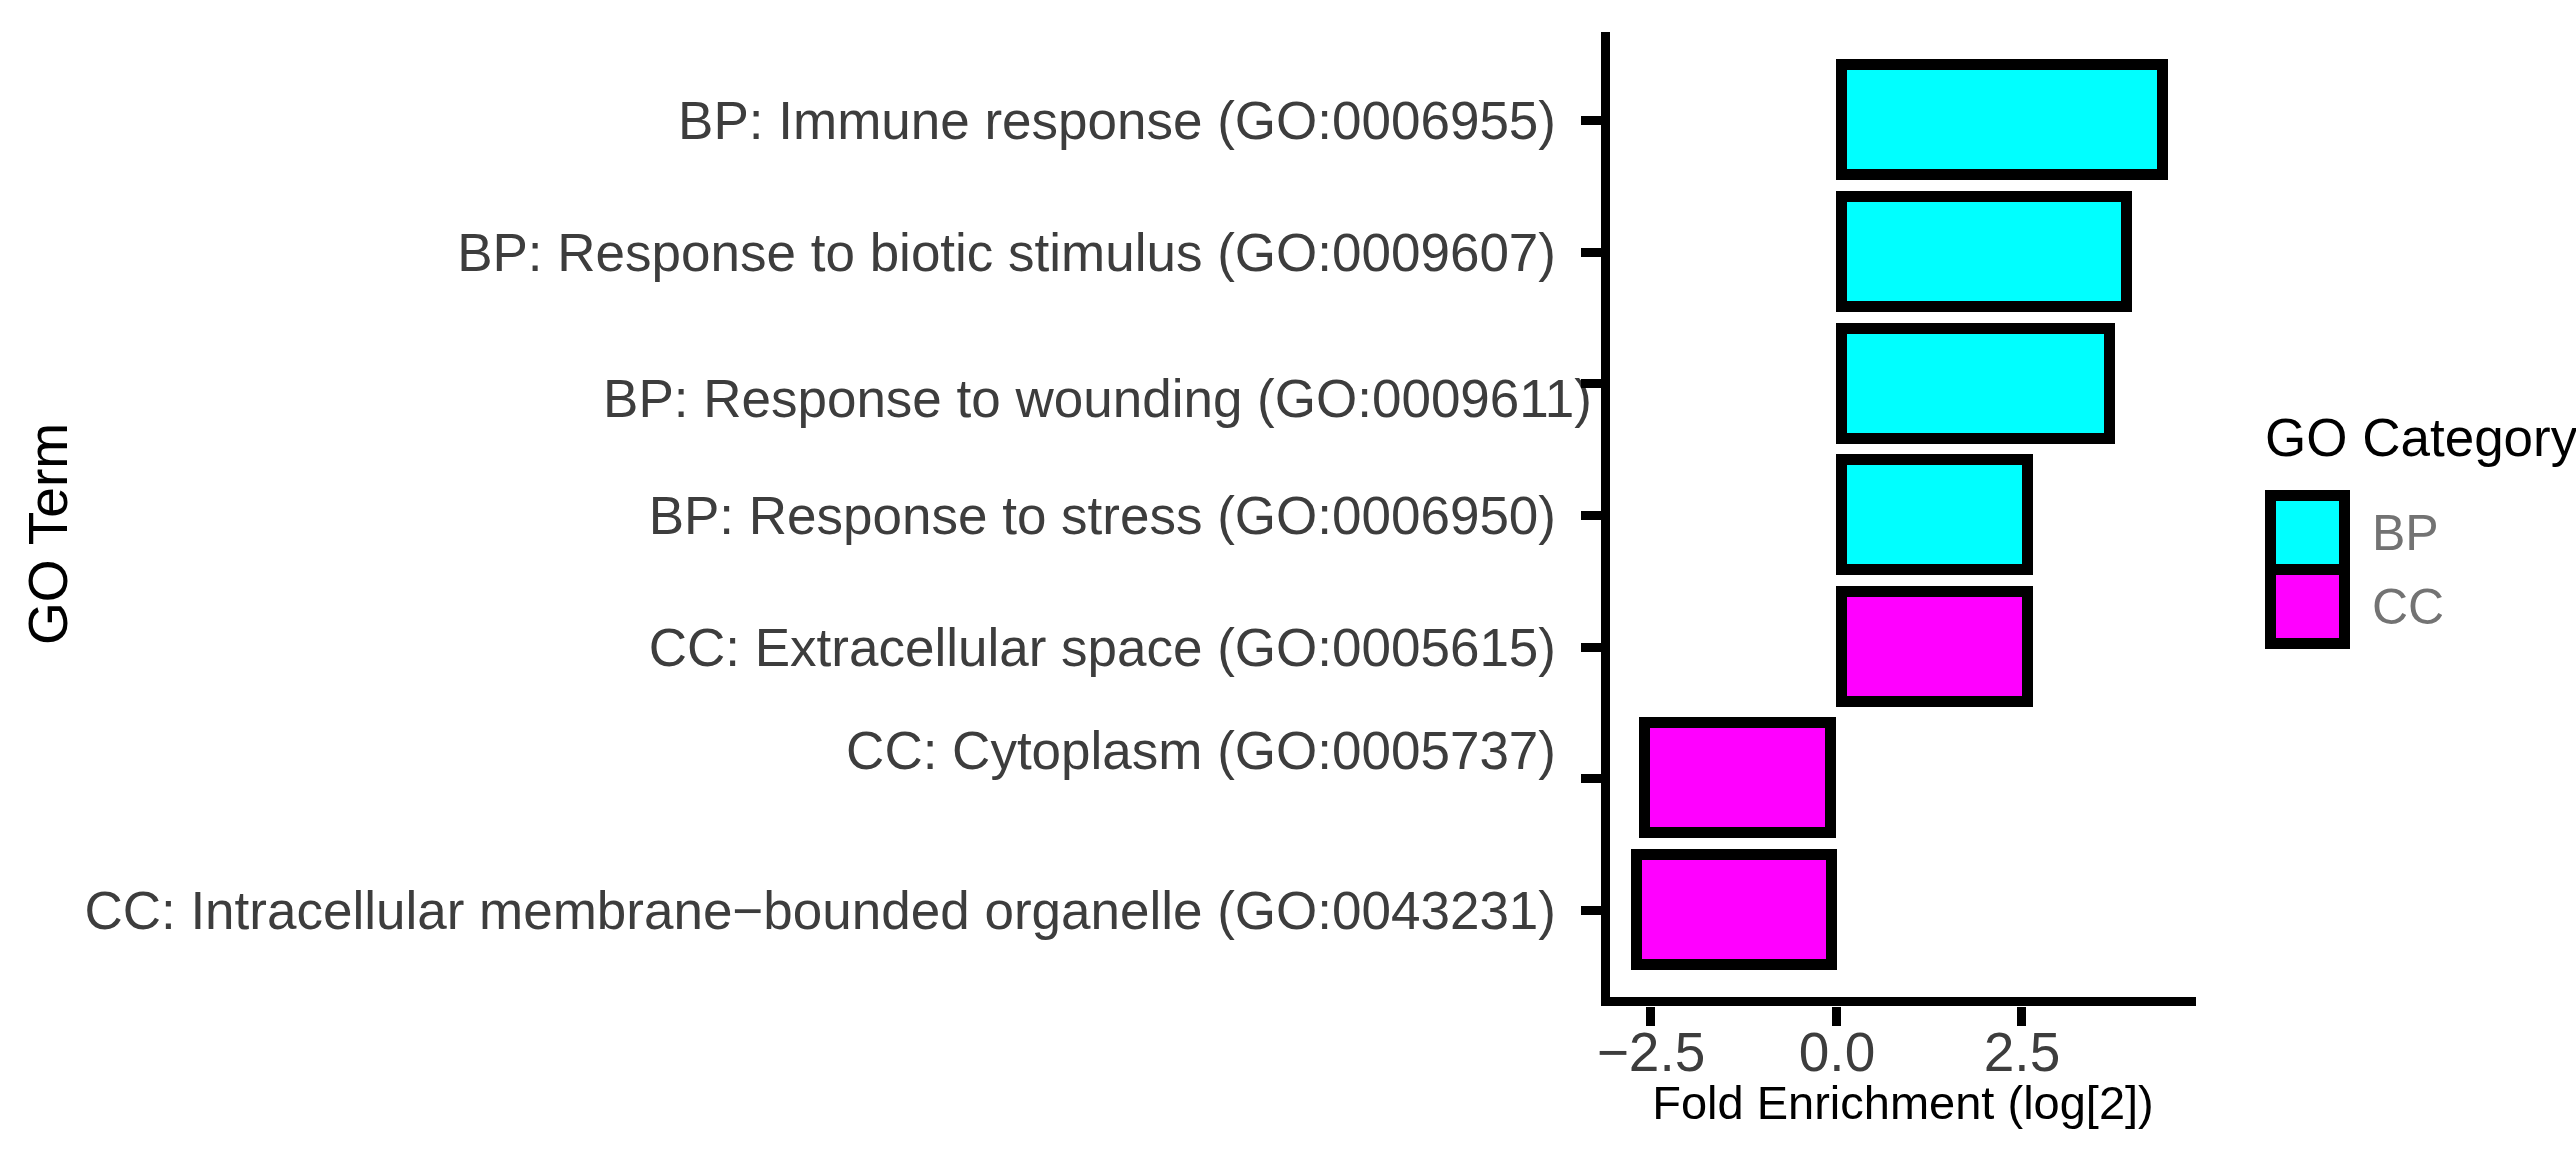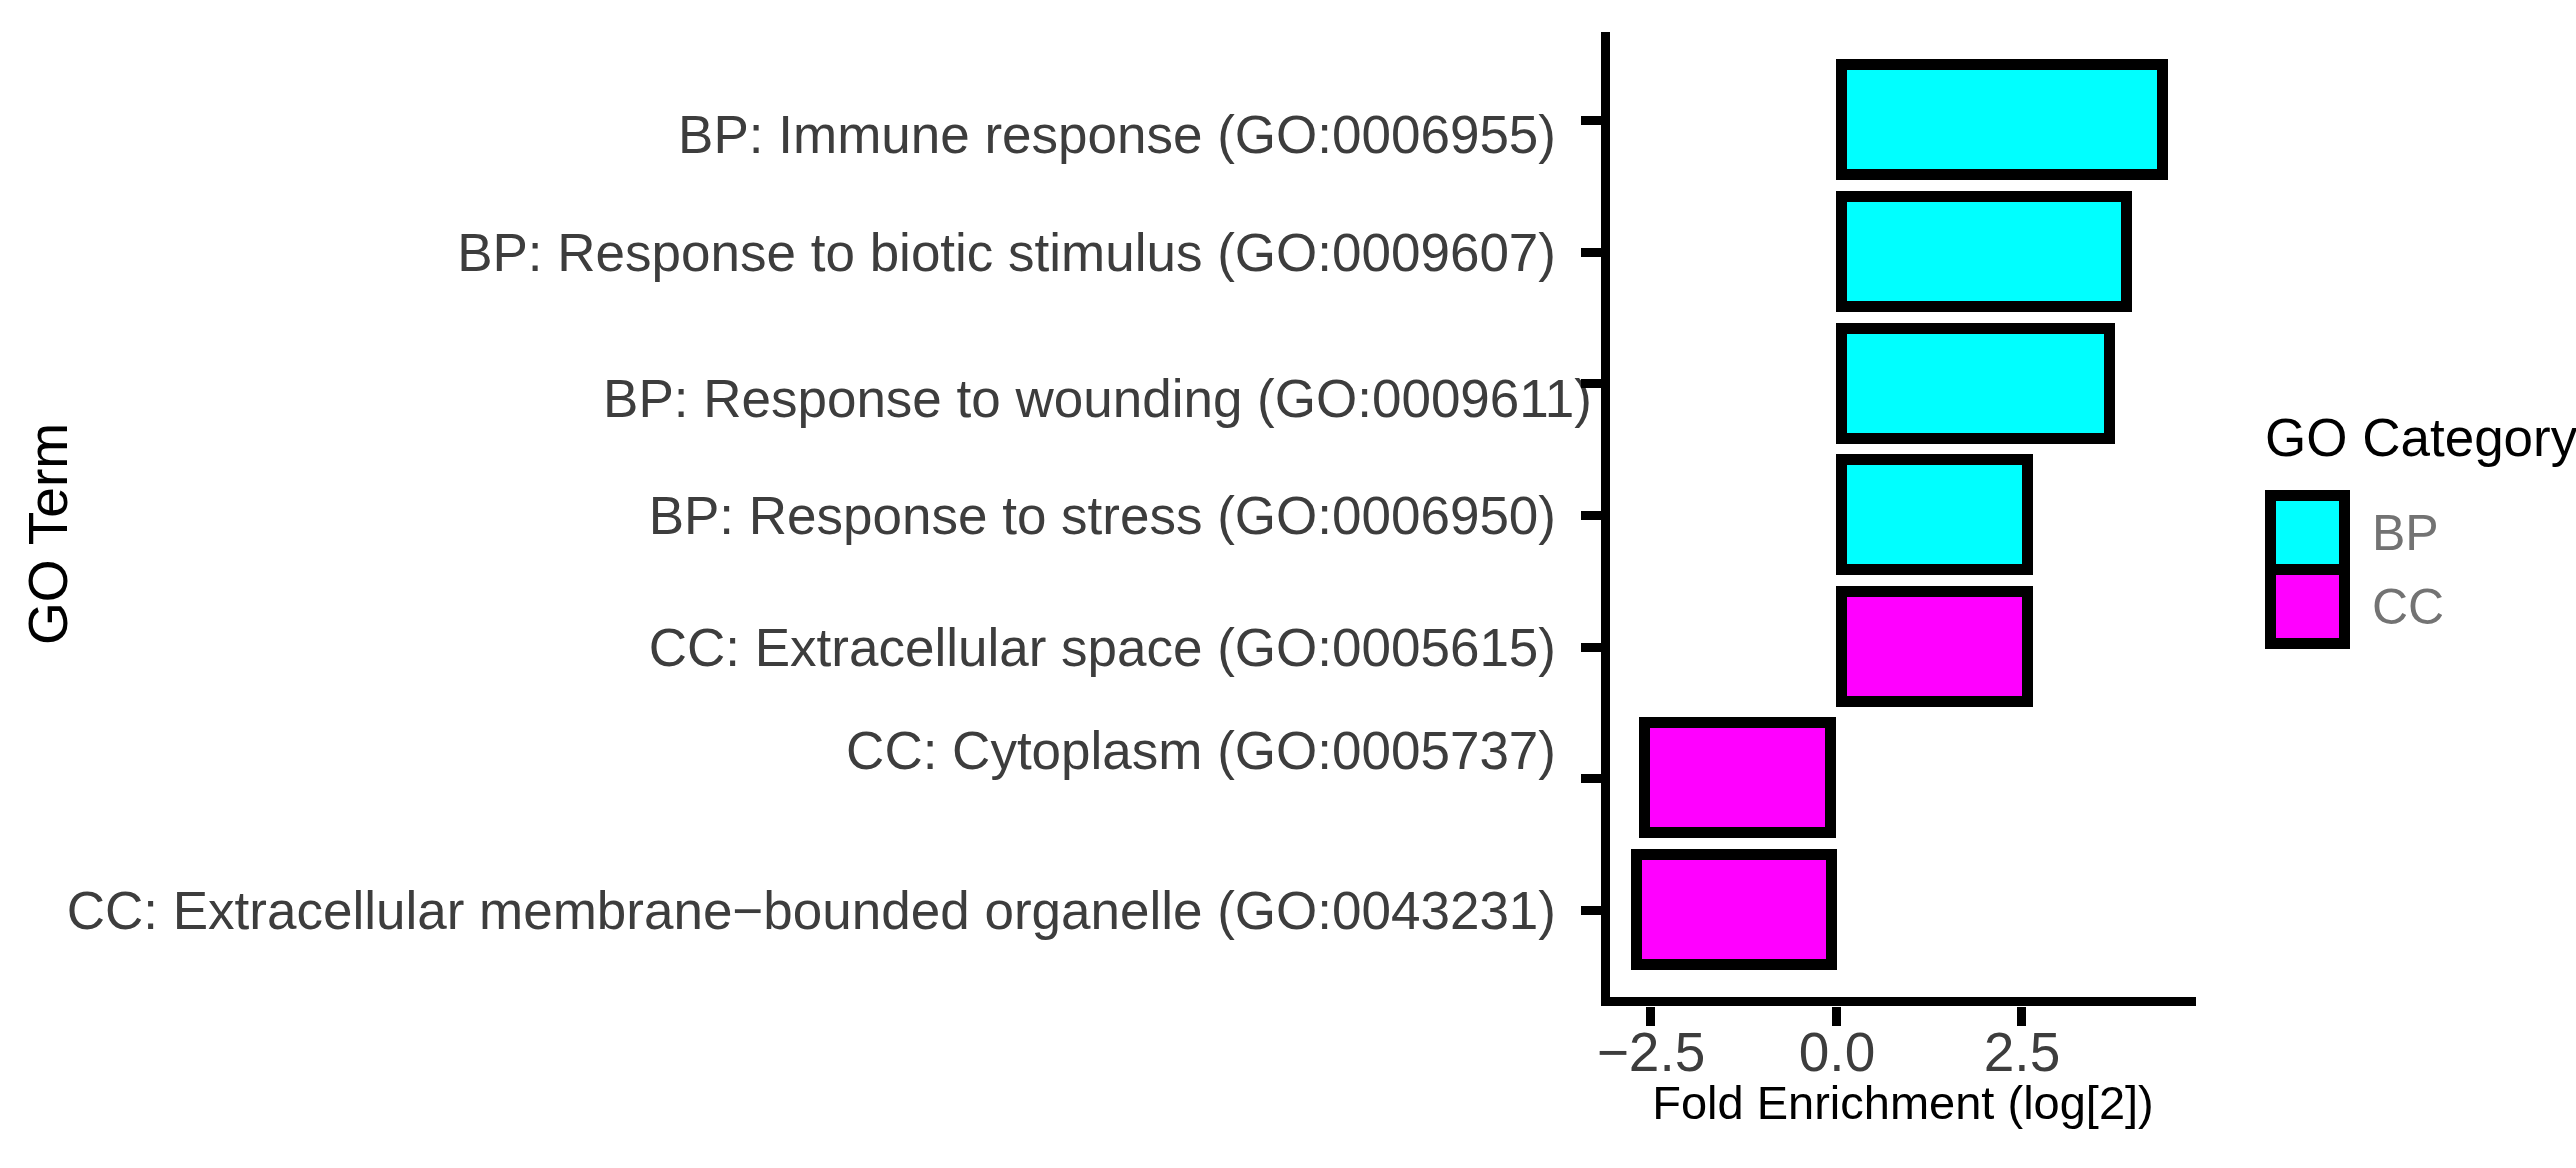--- a/index.html
+++ b/index.html
@@ -41,40 +41,40 @@
   .legend-entry-label{margin-left:22px;font-size:50px;color:#737373;white-space:nowrap;}
 </style>
 </head>
 <body>
 
 <div id="figure">
 
   <div id="y-axis-title">GO Term</div>
 
   <div id="y-labels">
-      <div class="y-label-row" style="top: 36px; text-align: right;">
+      <div class="y-label-row" style="top: 22px; text-align: right;">
         <span class="y-label">BP: Immune response (GO:0006955)</span>
       </div>
       <div class="y-label-row" style="top: 154px;">
         <span class="y-label">BP: Response to biotic stimulus (GO:0009607)</span>
       </div>
       <div class="y-label-row" style="top: 300px; padding-left: 36px;">
         <span class="y-label">BP: Response to wounding (GO:0009611)</span>
       </div>
       <div class="y-label-row" style="top: 417px;">
         <span class="y-label">BP: Response to stress (GO:0006950)</span>
       </div>
       <div class="y-label-row" style="top: 549px;">
         <span class="y-label">CC: Extracellular space (GO:0005615)</span>
       </div>
       <div class="y-label-row" style="top: 652px;">
         <span class="y-label">CC: Cytoplasm (GO:0005737)</span>
       </div>
       <div class="y-label-row" style="top: 812px;">
-        <span class="y-label">CC: Extracellular membrane−bounded organelle (GO:0043231)</span>
+        <span class="y-label">CC: Intracellular membrane−bounded organelle (GO:0043231)</span>
       </div>
     </div>
 
   <div id="panel">
     <div id="bars">
         <div class="bar" style="top: 27px; left: 226px; width: 332px; background: rgb(0, 255, 255); border-color: rgb(0, 0, 0);"></div>
         <div class="bar" style="top: 159px; left: 226px; width: 296px; background: rgb(0, 255, 255); border-color: rgb(0, 0, 0);"></div>
         <div class="bar" style="top: 291px; left: 226px; width: 279px; background: rgb(0, 255, 255); border-color: rgb(0, 0, 0);"></div>
         <div class="bar" style="top: 422px; left: 226px; width: 197px; background: rgb(0, 255, 255); border-color: rgb(0, 0, 0);"></div>
         <div class="bar" style="top: 554px; left: 226px; width: 197px; background: rgb(255, 0, 255); border-color: rgb(0, 0, 0);"></div>

